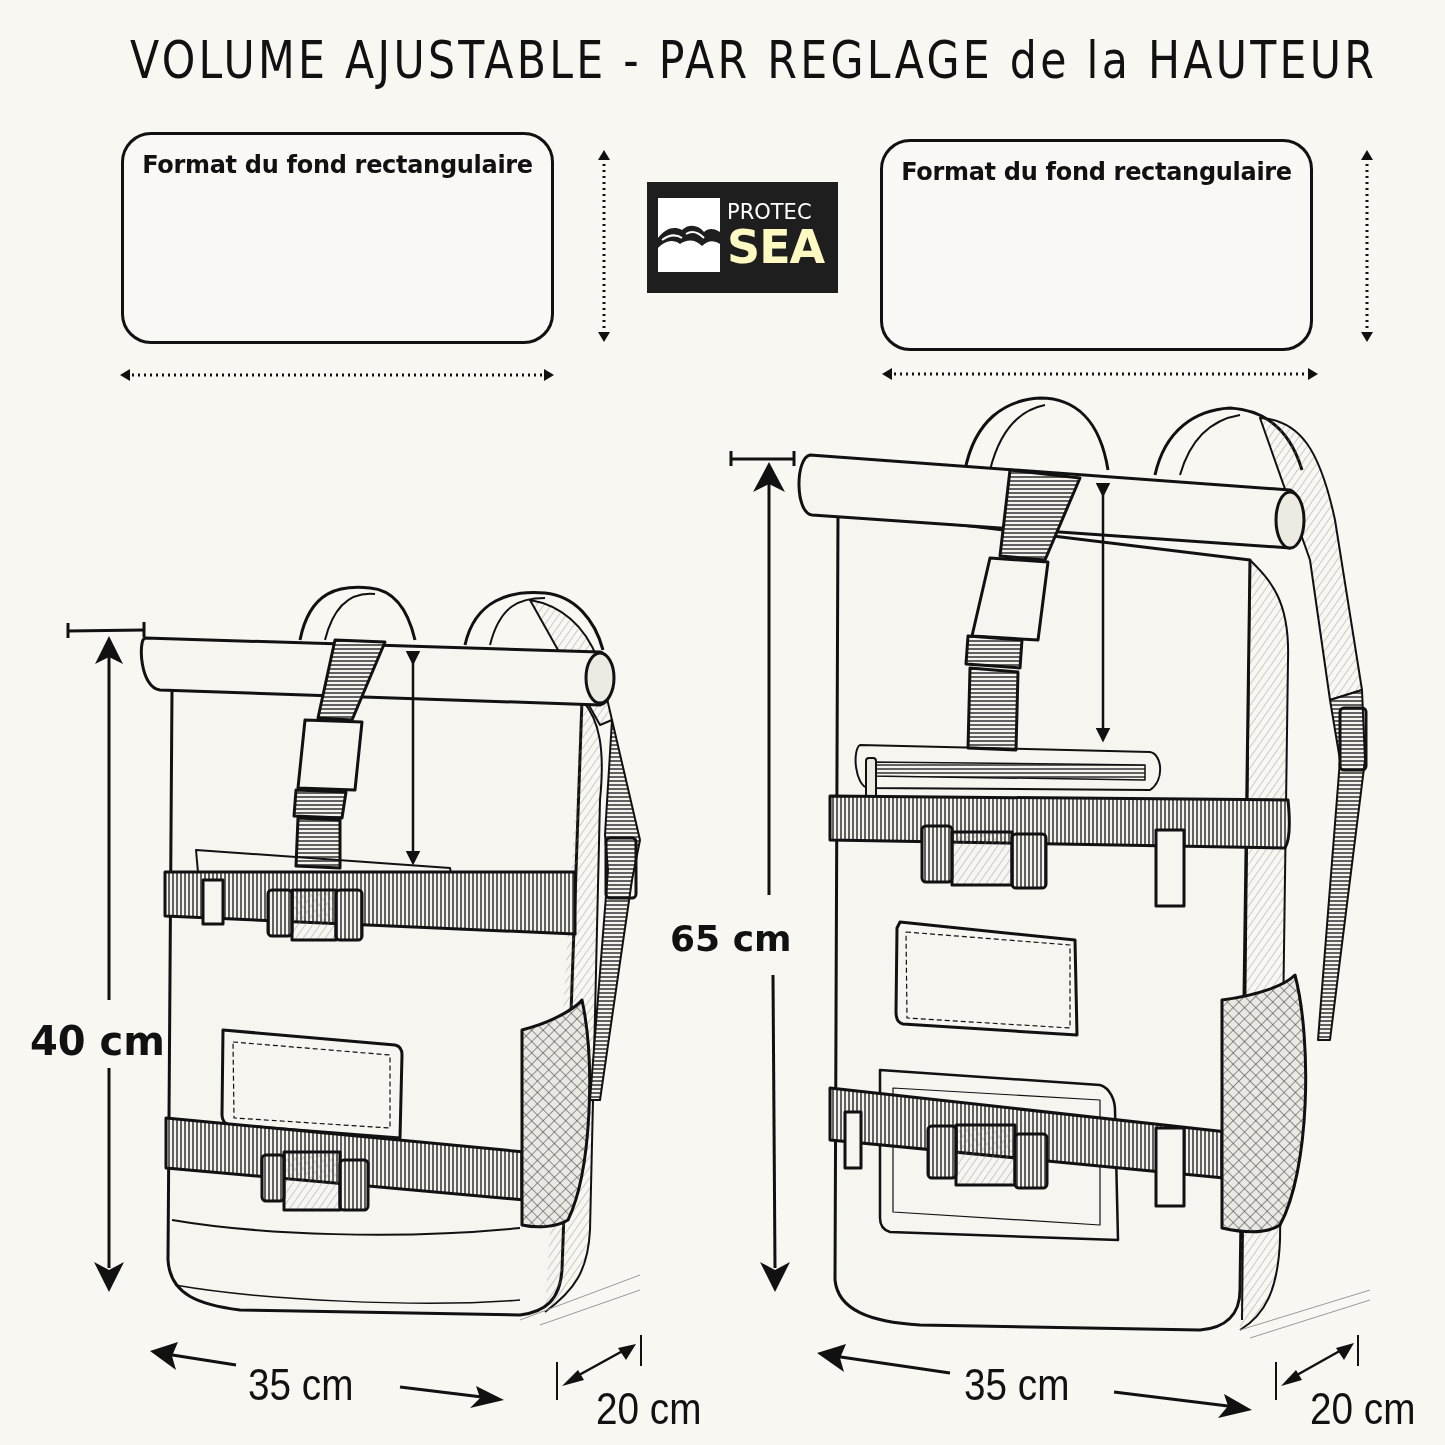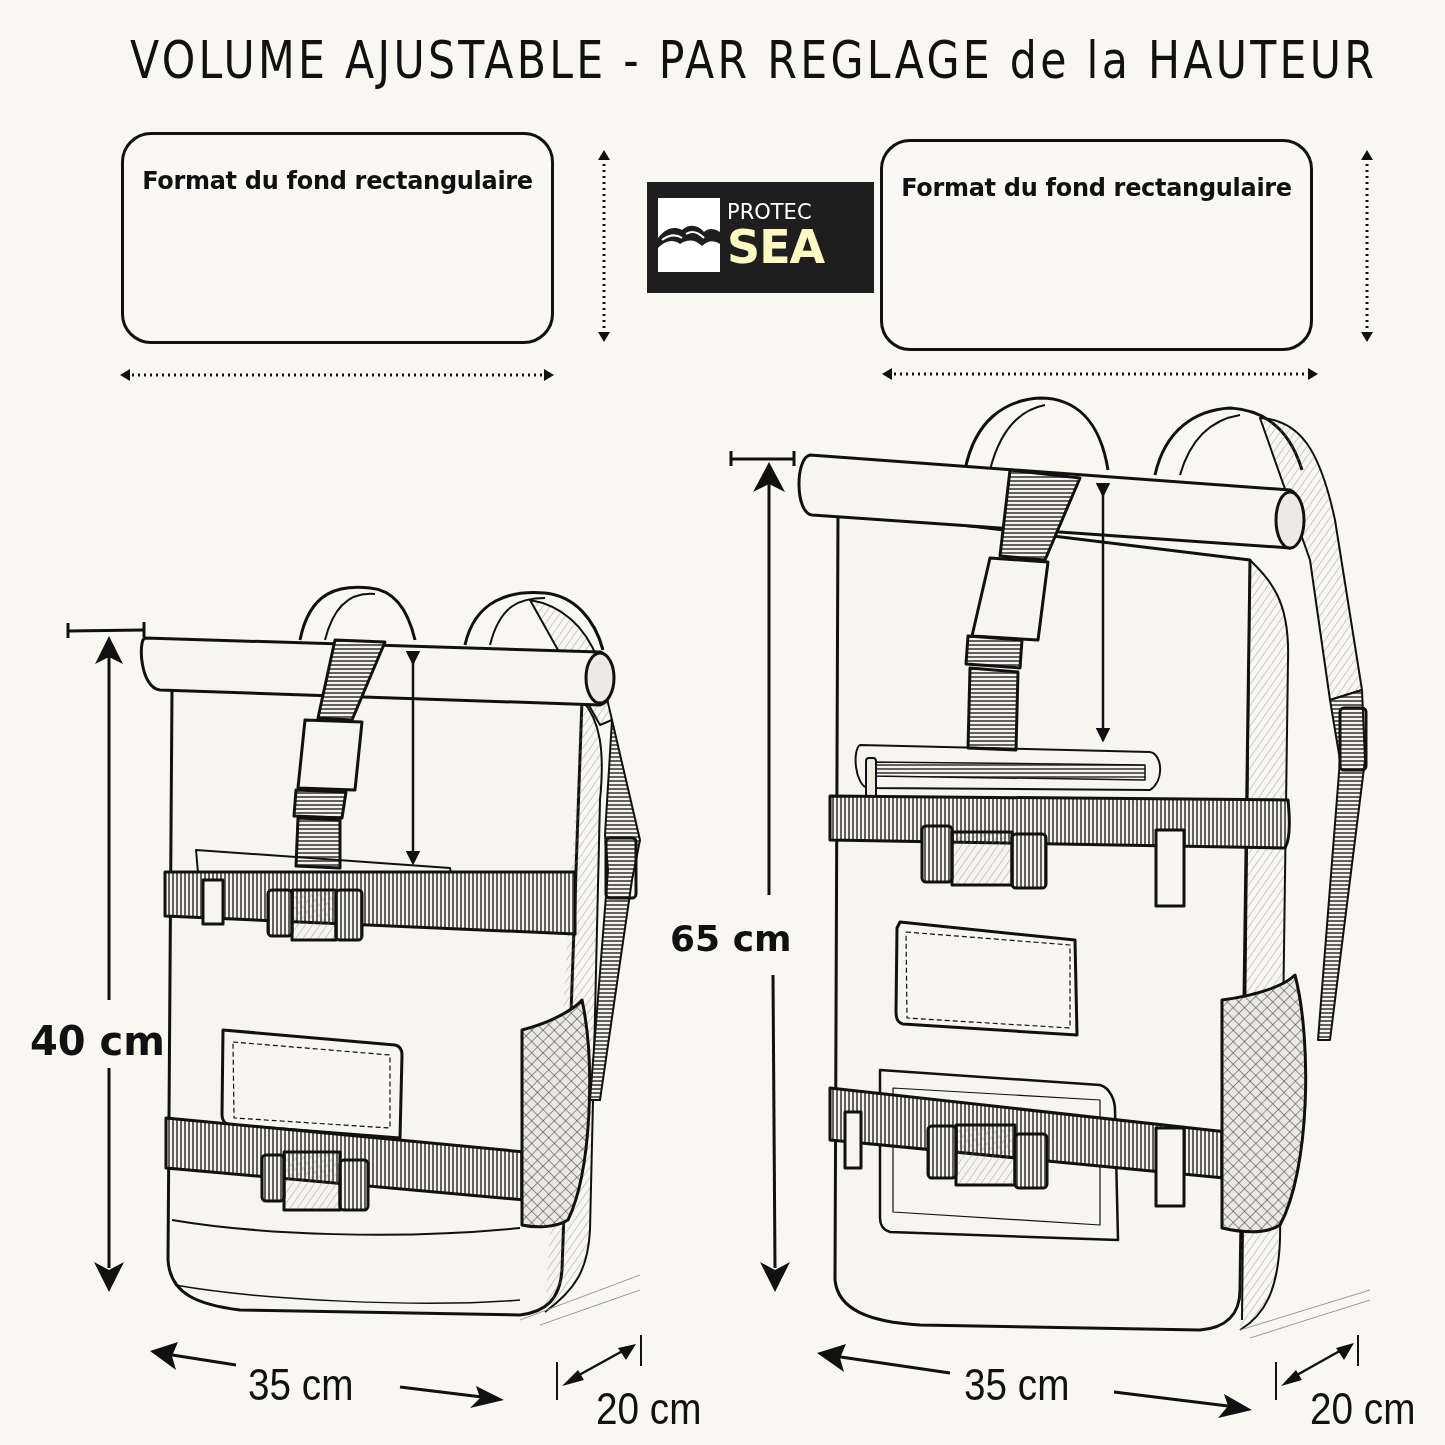--- a/index.html
+++ b/index.html
@@ -23,24 +23,24 @@
     border: 3px solid #111; border-radius: 30px; background: #f9f8f4;
     box-sizing: border-box; text-align: center;
   }
   .vol-box .vol {
     font-family: "DejaVu Sans", sans-serif; font-weight: bold;
     font-size: 70px; line-height: 1; margin-top: 32px; letter-spacing: 2px;
     word-spacing: 22px;
   }
   .vol-box .sub {
     font-family: "DejaVu Sans", sans-serif; font-weight: bold;
-    font-size: 24px; margin-top: 32px; white-space: nowrap; letter-spacing: -0.3px;
+    font-size: 24px; margin-top: 16px; white-space: nowrap; letter-spacing: -0.3px;
   }
   #logo {
-    left: 647px; top: 182px; width: 191px; height: 111px; background: #1e1e1e; padding-left: 36px;
+    left: 647px; top: 182px; width: 191px; height: 111px; background: #1e1e1e;
   }
   #logo .wave-box { position: absolute; left: 11px; top: 16px; width: 62px; height: 74px; background: #fff; }
   #logo .protec { position: absolute; left: 80px; top: 18px; color: #fff; font-size: 21px; font-family: "DejaVu Sans", sans-serif; letter-spacing: 0px; }
   #logo .sea { position: absolute; left: 80px; top: 38px; color: #fef9c3; font-size: 46px; font-weight: bold; font-family: "DejaVu Sans", sans-serif; letter-spacing: -1px; }
   .dim-label {
     font-family: "DejaVu Sans", sans-serif; font-weight: bold; font-size: 40px; white-space: nowrap;
   }
   .dim-label-narrow {
     font-family: "Liberation Sans", sans-serif; font-size: 44px; white-space: nowrap;
     transform: scaleX(0.88); transform-origin: left;

